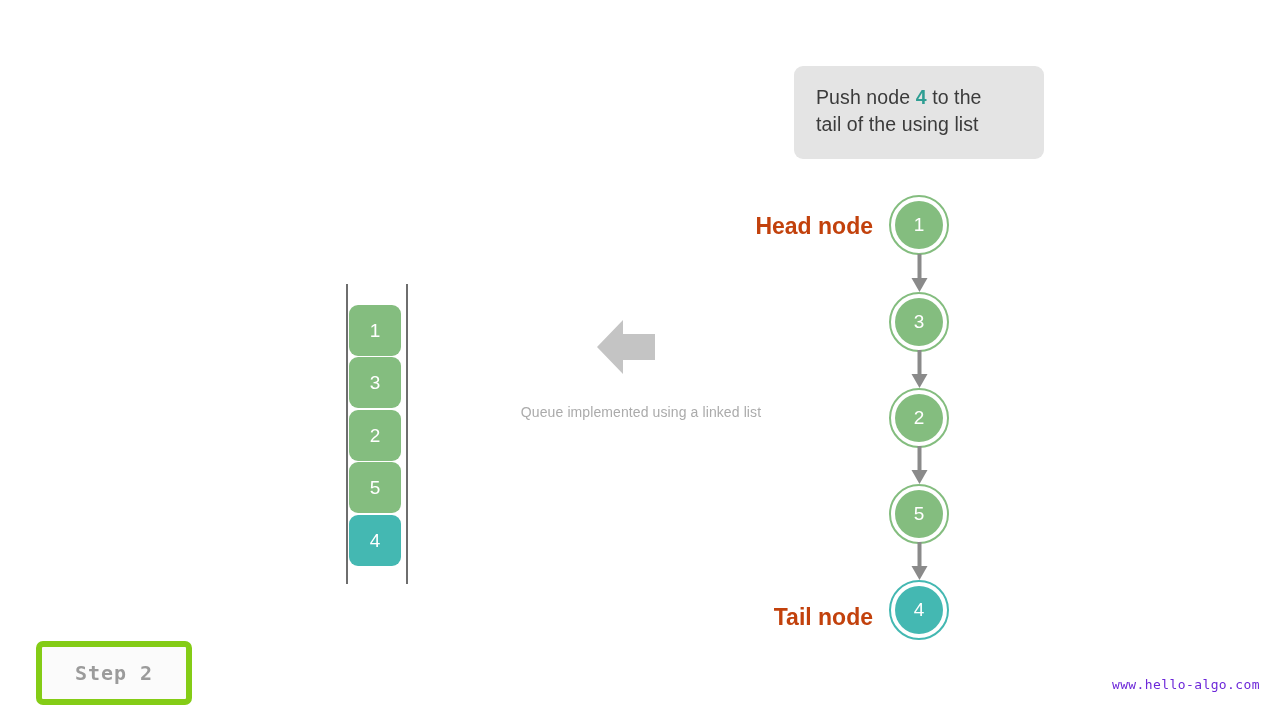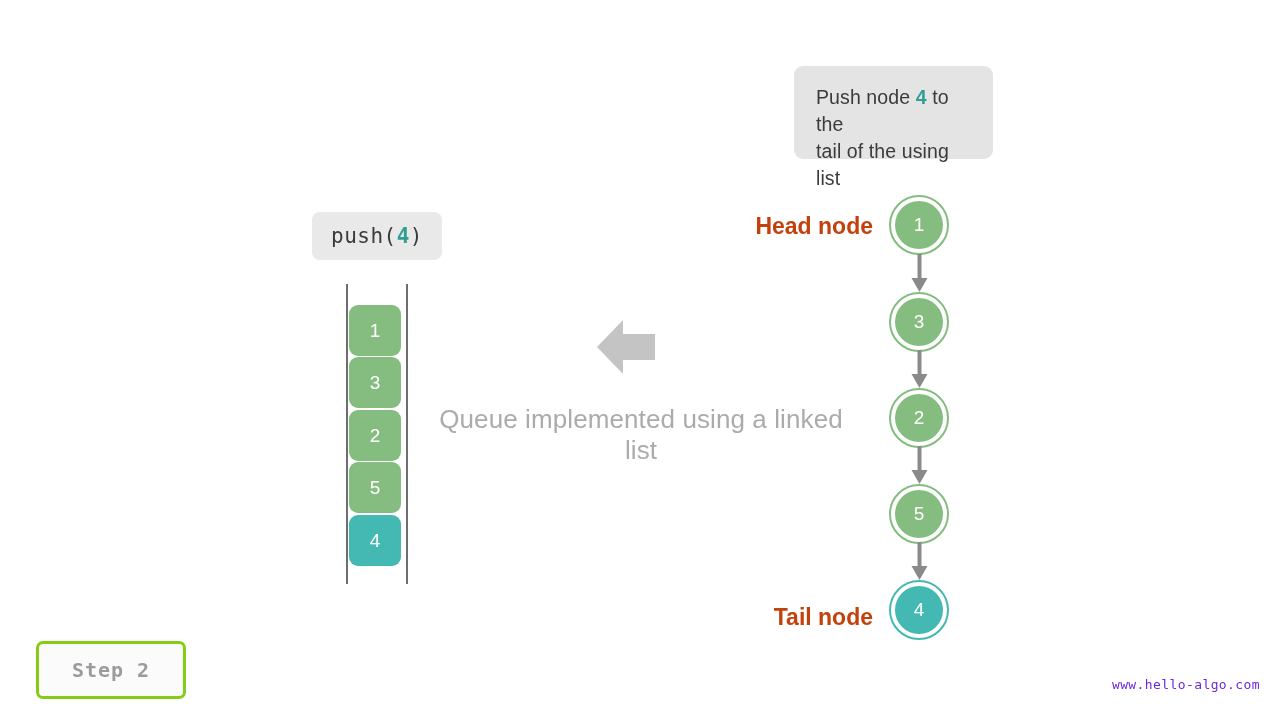--- a/index.html
+++ b/index.html
@@ -17,21 +17,21 @@
   .stage {
     position: absolute;
     inset: 0;
   }
 
   
   .caption-box {
     position: absolute;
     left: 794px;
     top: 66px;
-    width: 199px;
+    width: 250px;
     height: 93px;
     background: #e4e4e4;
     border-radius: 9px;
     box-sizing: border-box;
     padding: 18px 22px 0 22px;
   }
   .caption-text {
     font-size: 19.5px;
     line-height: 27px;
     color: #3b3b3b;
@@ -99,21 +99,21 @@
     top: 320px;
     width: 58px;
     height: 54px;
   }
   .mid-caption {
     position: absolute;
     left: 436px;
     top: 404px;
     width: 410px;
     text-align: center;
-    font-size: 26px;
+    font-size: 14px;
     color: #ababab;
     letter-spacing: 0.1px;
   }
 
   
   .node {
     position: absolute;
     width: 60px;
     height: 60px;
     border-radius: 50%;
@@ -156,21 +156,21 @@
   #label-tail { left: 633px; top: 604px; width: 240px; }
 
   
   .step-badge {
     position: absolute;
     left: 36px;
     top: 641px;
     width: 144px;
     height: 52px;
     background: #fbfbfb;
-    border: 3px solid #84cc16;
+    border: 6px solid #84cc16;
     border-radius: 7px;
     display: flex;
     align-items: center;
     justify-content: center;
   }
   .step-text {
     font-family: "DejaVu Sans Mono", "Liberation Mono", monospace;
     font-size: 20px;
     font-weight: bold;
     color: #9b9b9b;
@@ -193,23 +193,20 @@
 
 <div class="stage">
 
   <div class="caption-box">
     <div class="caption-text">
       <span>Push node </span><span class="hl">4</span><span> to the</span><br>
       <span>tail of the using list</span>
     </div>
   </div>
 
-  <div class="op-box">
-    <div class="op-text"><span>push(</span><span class="hl">4</span><span>)</span></div>
-  </div>
 
   <div class="rail rail-left"></div>
   <div class="rail rail-right"></div>
 
   <div class="qbox green" style="top:305px">
     <span>1</span>
   </div>
   <div class="qbox green" style="top:357px">
     <span>3</span>
   </div>

